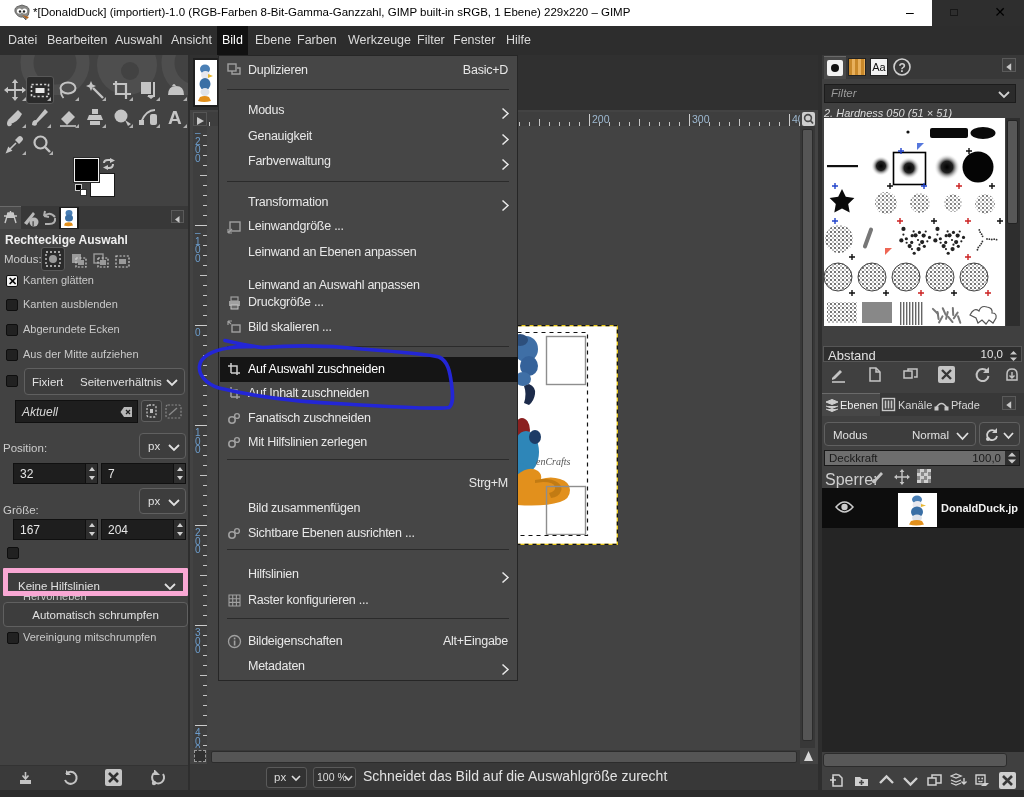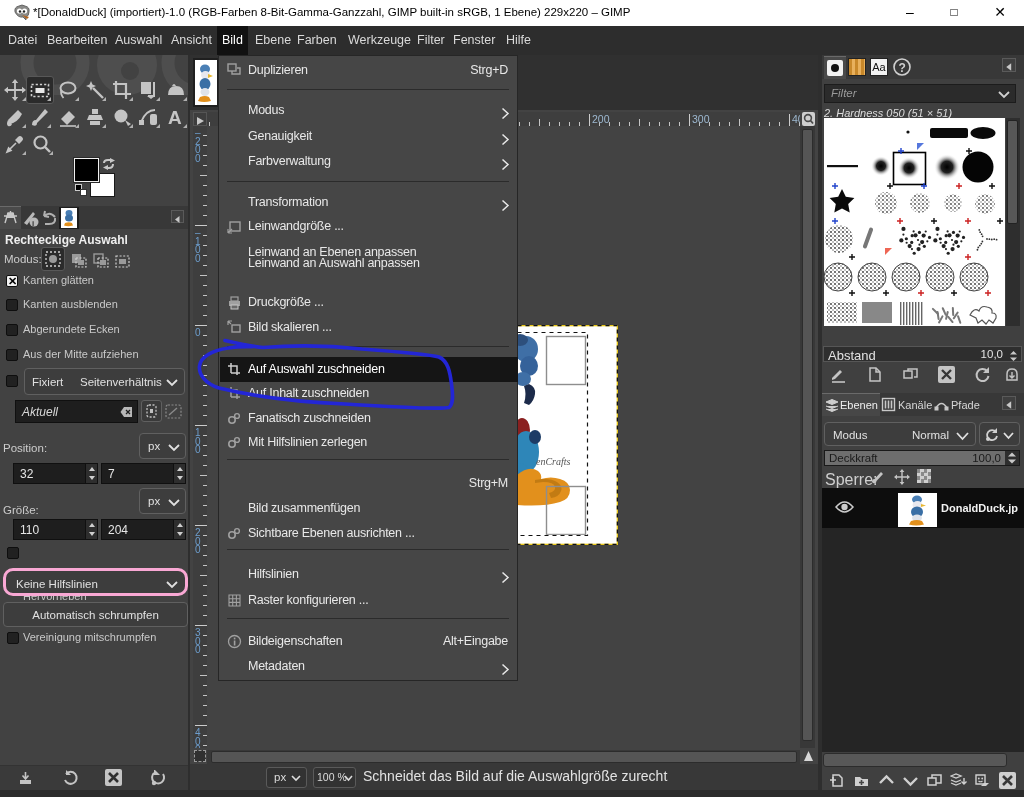--- a/index.html
+++ b/index.html
@@ -1,20 +1,20 @@
 <!DOCTYPE html>
 <html><head>
 <meta charset="utf-8">
 <style>
   * { margin:0; padding:0; box-sizing:border-box; }
   html,body { width:1024px; height:797px; overflow:hidden; }
   body { font-family:"Liberation Sans", sans-serif; position:relative; background:#2e2e2e; }
   .abs { position:absolute; }
   
-  #titlebar { left:0; top:0; width:1024px; height:26px; background:#ffffff; color:#000; }
+  #titlebar { left:0; top:0; width:932px; height:26px; background:#ffffff; color:#000; }
   #title-text { left:33px; top:6px; font-size:11.5px; white-space:nowrap; }
   .winbtn { top:0px; width:14px; height:26px; color:#000; font-size:14px; text-align:center; line-height:24px; }
   
   #menubar { left:0; top:26px; width:1024px; height:29px; background:#2d2d2d; }
   .mitem { top:0; height:29px; line-height:29px; color:#dadada; font-size:12.5px; position:absolute; }
   #bild-hl { left:217px; top:0; width:31px; height:29px; background:#111111; }
   
   #leftcol { left:0; top:55px; width:190px; height:735px; background:#424242; }
   
   #canvascol { left:190px; top:55px; width:628px; height:735px; background:#434343; }
@@ -276,30 +276,30 @@
       <span class="sarr"></span>
     </div>
     <div class="abs" style="left:3px;top:441px;font-size:11.5px;color:#cccccc;margin-top:8px;">Größe:</div>
     <div class="abs pxdd" style="left:139px;top:433px;">
       <span class="abs" style="left:8px;top:6px;font-size:11.5px;color:#e0e0e0;">px</span>
       <svg class="abs" style="right:5px;top:10px;" width="12" height="8">
         <polyline points="1,1 6,6 11,1" stroke="#e0e0e0" stroke-width="1.8" fill="none"></polyline>
       </svg>
     </div>
     <div class="abs spin" style="left:13px;top:464px;">
-      <span class="sval">110</span>
+      <span class="sval">167</span>
       <span class="sarr"></span>
     </div>
     <div class="abs spin" style="left:101px;top:464px;">
       <span class="sval">204</span>
       <span class="sarr"></span>
     </div>
     <div class="abs chk" style="left:7px;top:492px;"></div>
     <div class="abs olbl" style="left:23px;top:491px;margin-top:44px;">Hervorheben</div>
-    <div class="abs" style="left:3px;top:513px;width:185px;height:28px;background:#3d3d3d;border:3px solid #f9a8d4;border-radius:10px;">
+    <div class="abs" style="left:3px;top:513px;width:185px;height:28px;background:#3d3d3d;border:5px solid #f9a8d4;border-radius:1px;">
       <span class="abs" style="left:10px;top:7px;font-size:11.5px;color:#e0e0e0;">Keine Hilfslinien</span>
       <svg class="abs" style="right:7px;top:10px;" width="12" height="8">
         <polyline points="1,1 6,6 11,1" stroke="#e0e0e0" stroke-width="1.8" fill="none"></polyline>
       </svg>
     </div>
     <div class="abs" style="left:3px;top:547px;width:185px;height:25px;background:#3d3d3d;border:1px solid #606060;border-radius:4px;text-align:center;font-size:11.5px;color:#e0e0e0;line-height:24px;">Automatisch schrumpfen</div>
     <div class="abs chk" style="left:7px;top:577px;"></div>
     <div class="abs olbl" style="left:23px;top:576px;text-align:right;">Vereinigung mitschrumpfen</div>
 
     <div class="abs" style="left:0;top:710px;width:188px;height:25px;background:#3a3a3a;border-top:1px solid #333;"></div>
@@ -818,21 +818,21 @@
   <div class="vsep2 abs"></div>
   <div id="botstrip" class="abs"></div>
 
   <div id="menupopup" class="abs">
     <div class="mrow" style="top:2px;">
       <svg class="micon" viewBox="0 0 17 17">
         <rect x="2" y="2" width="8" height="7" fill="none" stroke="#a0a0a0" stroke-width="1.4"></rect>
         <path d="M 6 9 v3 h8 V 6 h-3" fill="none" stroke="#a0a0a0" stroke-width="1.4"></path>
       </svg>
       <span class="lbl">Duplizieren</span>
-      <span class="sc">Strg+D</span>
+      <span class="sc">Basic+D</span>
     </div>
     <div class="msep" style="top:33px;"></div>
     <div class="mrow" style="top:42px;">
       <span class="lbl">Modus</span>
       <span class="chev"><svg width="9" height="13">
           <polyline points="1.5,1.5 7,6.5 1.5,11.5" stroke="#e8e8e8" stroke-width="1.5" fill="none"></polyline>
         </svg></span>
     </div>
     <div class="mrow" style="top:68px;">
       <span class="lbl">Genauigkeit</span>
@@ -856,21 +856,21 @@
     <div class="mrow" style="top:158px;">
       <svg class="micon" viewBox="0 0 17 17">
         <rect x="4" y="4" width="10" height="9" fill="none" stroke="#a0a0a0" stroke-width="1.4"></rect>
         <path d="M 2 15 L 6 11 M 2 15 v-4 M 2 15 h4" stroke="#a0a0a0" stroke-width="1.2" fill="none"></path>
       </svg>
       <span class="lbl">Leinwandgröße ...</span>
     </div>
     <div class="mrow" style="top:184px;">
       <span class="lbl">Leinwand an Ebenen anpassen</span>
     </div>
-    <div class="mrow" style="top:195px;">
+    <div class="mrow" style="top:217px;">
       <span class="lbl">Leinwand an Auswahl anpassen</span>
     </div>
     <div class="mrow" style="top:234px;">
       <svg class="micon" viewBox="0 0 17 17">
         <rect x="3" y="7" width="11" height="5" fill="#a0a0a0"></rect>
         <rect x="5" y="3" width="7" height="4" fill="none" stroke="#a0a0a0" stroke-width="1.2"></rect>
         <rect x="5" y="11" width="7" height="4" fill="#6a6a6a" stroke="#c8c8c8" stroke-width="1"></rect>
       </svg>
       <span class="lbl">Druckgröße ...</span>
     </div>

